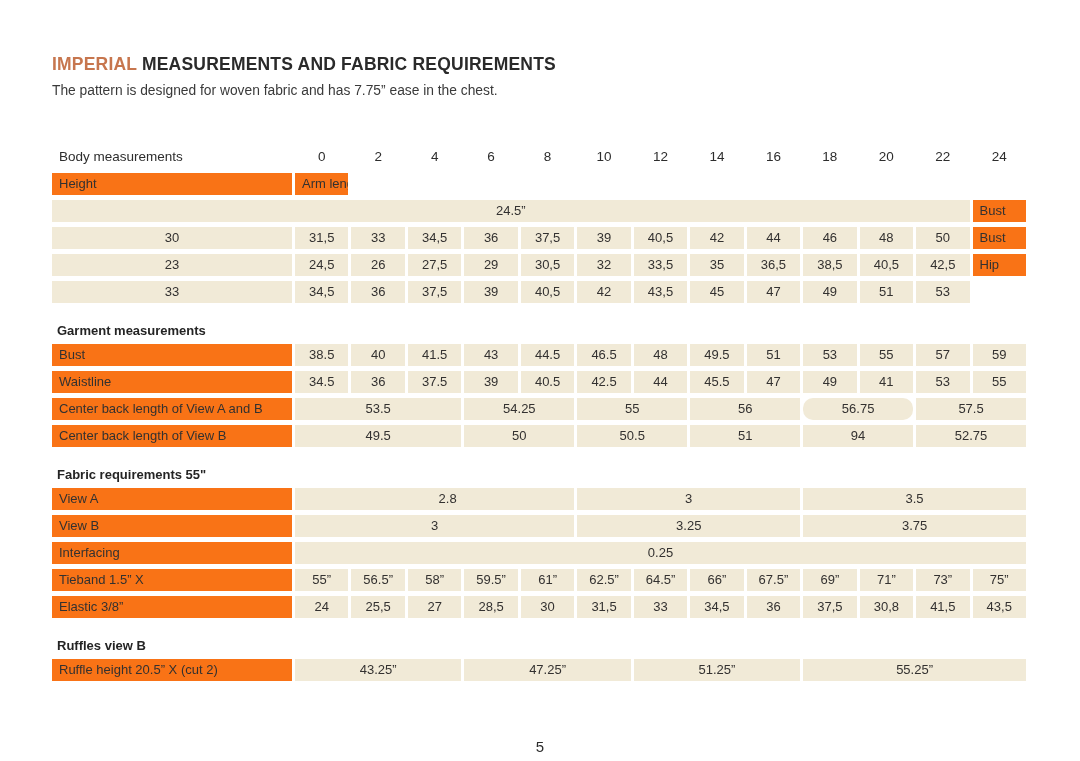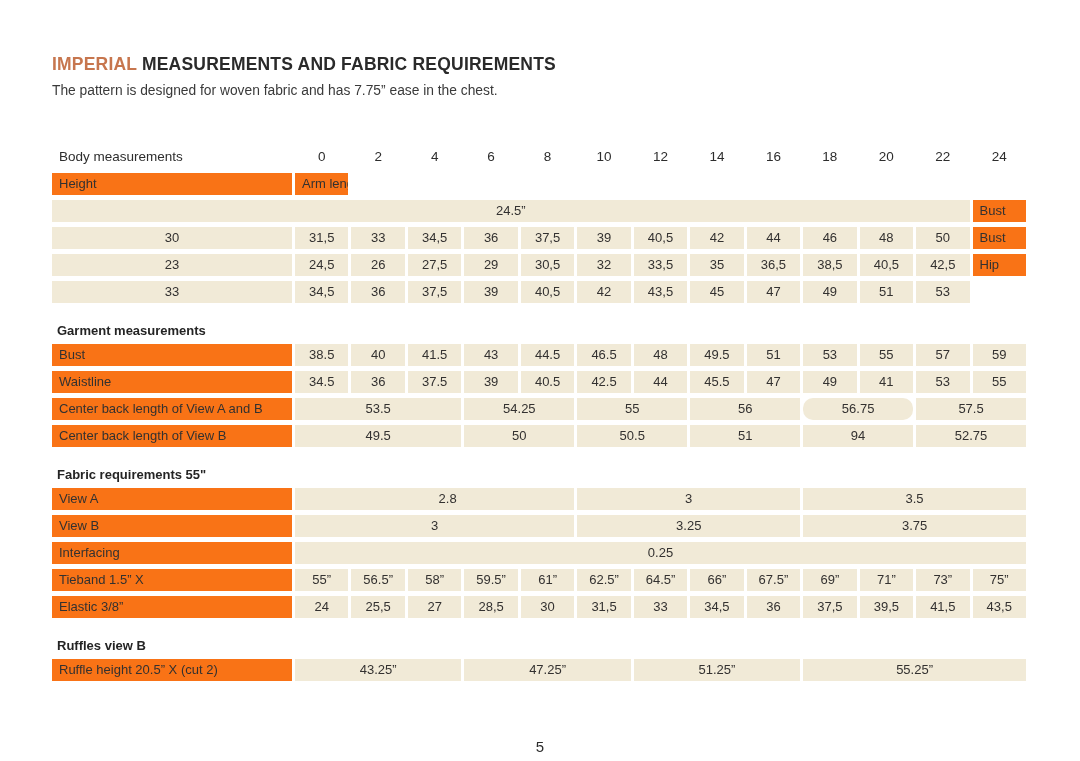--- a/index.html
+++ b/index.html
@@ -193,21 +193,21 @@
       <div class="vcell">24</div>
       <div class="vcell">25,5</div>
       <div class="vcell">27</div>
       <div class="vcell">28,5</div>
       <div class="vcell">30</div>
       <div class="vcell">31,5</div>
       <div class="vcell">33</div>
       <div class="vcell">34,5</div>
       <div class="vcell">36</div>
       <div class="vcell">37,5</div>
-      <div class="vcell">39,5</div>
+      <div class="vcell">30,8</div>
       <div class="vcell">41,5</div>
       <div class="vcell">43,5</div>
       <div class="section" style="grid-column: span 14;">Ruffles view B</div>
       <div class="rlabel">Ruffle height 20.5”  X (cut 2)</div>
       <div class="vcell" style="grid-column: span 3;">43.25”</div>
       <div class="vcell" style="grid-column: span 3;">47.25”</div>
       <div class="vcell" style="grid-column: span 3;">51.25”</div>
       <div class="vcell" style="grid-column: span 4;">55.25”</div>
     </div>
 

